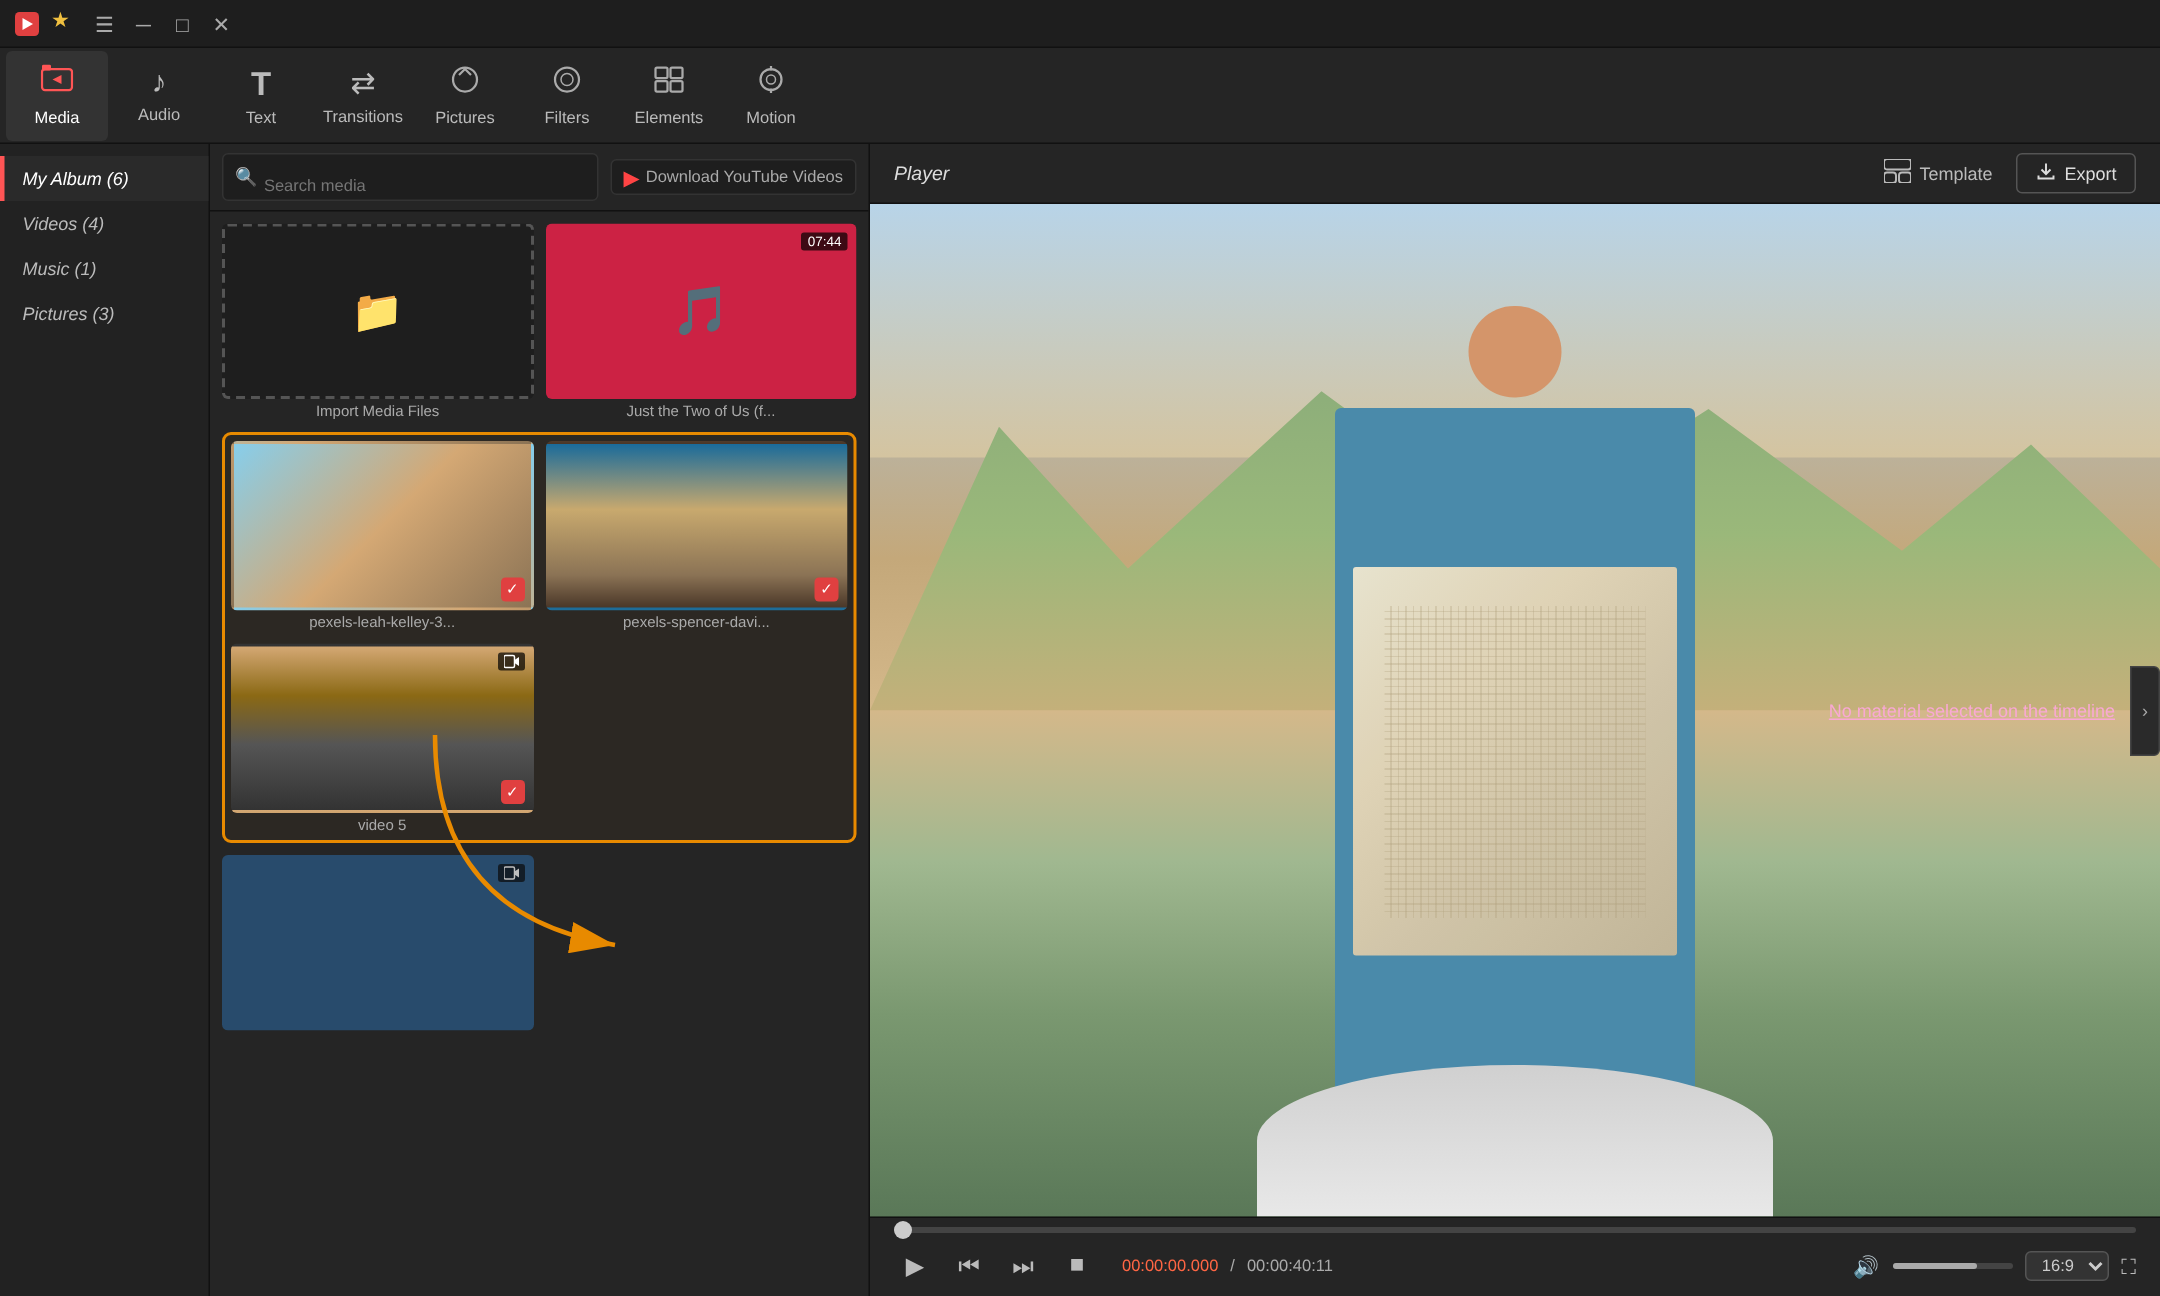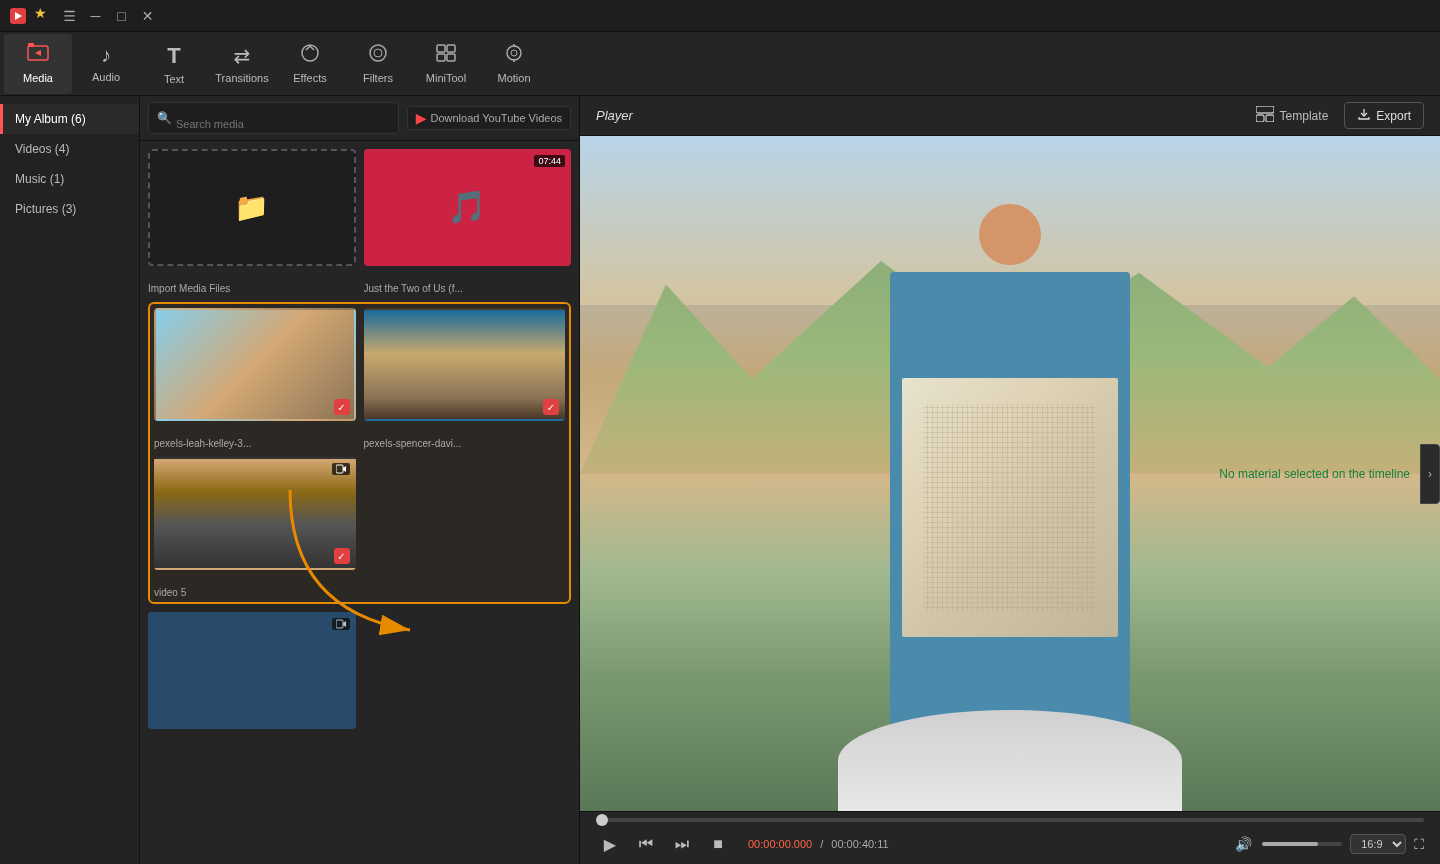--- a/index.html
+++ b/index.html
@@ -60,20 +60,21 @@
       border-right: 1px solid #111;
       padding: 8px 0;
       flex-shrink: 0;
     }
     .sidebar-item {
       padding: 8px 12px;
       cursor: pointer;
       color: #bbb;
       font-size: 12px;
       border-left: 3px solid transparent;
+      font-style: italic;
     }
     .sidebar-item.active { color: #fff; border-left-color: #ff5555; background: #2a2a2a; }
 
     
     #media-panel {
       width: 440px;
       background: #252525;
       border-right: 1px solid #111;
       display: flex;
       flex-direction: column;
@@ -154,22 +155,22 @@
       justify-content: center;
       background: #1e1e1e;
       gap: 4px;
       color: #777;
       font-size: 11px;
     }
     .media-thumb.import-btn .folder-icon { font-size: 28px; color: #888; }
     .media-thumb-label {
       font-size: 10px;
       color: #aaa;
-      margin-top: 17px;
-      text-align: left;
+      margin-top: 3px;
+      text-align: center;
       width: 100%;
       overflow: hidden;
       text-overflow: ellipsis;
       white-space: nowrap;
     }
     .check-mark {
       position: absolute;
       bottom: 4px;
       right: 4px;
       background: #e04040;
@@ -268,22 +269,23 @@
       align-items: center;
       justify-content: center;
       cursor: pointer;
       color: #aaa;
     }
     .no-material-msg {
       position: absolute;
       right: 30px;
       top: 50%;
       transform: translateY(-50%);
-      color: #15803d;
+      color: #f9a8d4;
       font-size: 12px;
+      text-decoration: underline;
     }
     #player-controls {
       background: #252525;
       padding: 6px 16px;
       border-top: 1px solid #111;
     }
     .progress-bar {
       height: 4px;
       background: #444;
       border-radius: 2px;
@@ -402,41 +404,41 @@
     <span class="icon">⇄</span>
     <span>Transitions</span>
   </div>
   <div class="toolbar-item">
     <span class="icon">
       <svg width="22" height="20" viewBox="0 0 22 20">
           <circle cx="11" cy="10" r="8" fill="none" stroke="#aaa" stroke-width="1.5"></circle>
           <path d="M7 7 L11 3 L15 7" stroke="#aaa" stroke-width="1.5" fill="none"></path>
         </svg>
     </span>
-    <span>Effects</span>
+    <span>Pictures</span>
   </div>
   <div class="toolbar-item">
     <span class="icon">
       <svg width="22" height="20" viewBox="0 0 22 20">
           <circle cx="11" cy="10" r="8" fill="none" stroke="#aaa" stroke-width="1.5"></circle>
           <circle cx="11" cy="10" r="4" fill="none" stroke="#aaa" stroke-width="1"></circle>
         </svg>
     </span>
     <span>Filters</span>
   </div>
   <div class="toolbar-item">
     <span class="icon">
       <svg width="22" height="20" viewBox="0 0 22 20">
           <rect x="2" y="2" width="8" height="7" rx="1" fill="none" stroke="#aaa" stroke-width="1.5"></rect>
           <rect x="12" y="2" width="8" height="7" rx="1" fill="none" stroke="#aaa" stroke-width="1.5"></rect>
           <rect x="2" y="11" width="8" height="7" rx="1" fill="none" stroke="#aaa" stroke-width="1.5"></rect>
           <rect x="12" y="11" width="8" height="7" rx="1" fill="none" stroke="#aaa" stroke-width="1.5"></rect>
         </svg>
     </span>
-    <span>MiniTool</span>
+    <span>Elements</span>
   </div>
   <div class="toolbar-item">
     <span class="icon">
       <svg width="22" height="20" viewBox="0 0 22 20">
           <circle cx="11" cy="10" r="7" fill="none" stroke="#aaa" stroke-width="1.5"></circle>
           <circle cx="11" cy="10" r="3" fill="none" stroke="#aaa" stroke-width="1"></circle>
           <line x1="11" y1="1" x2="11" y2="4" stroke="#aaa" stroke-width="1.5"></line>
           <line x1="11" y1="16" x2="11" y2="19" stroke="#aaa" stroke-width="1.5"></line>
         </svg>
     </span>

